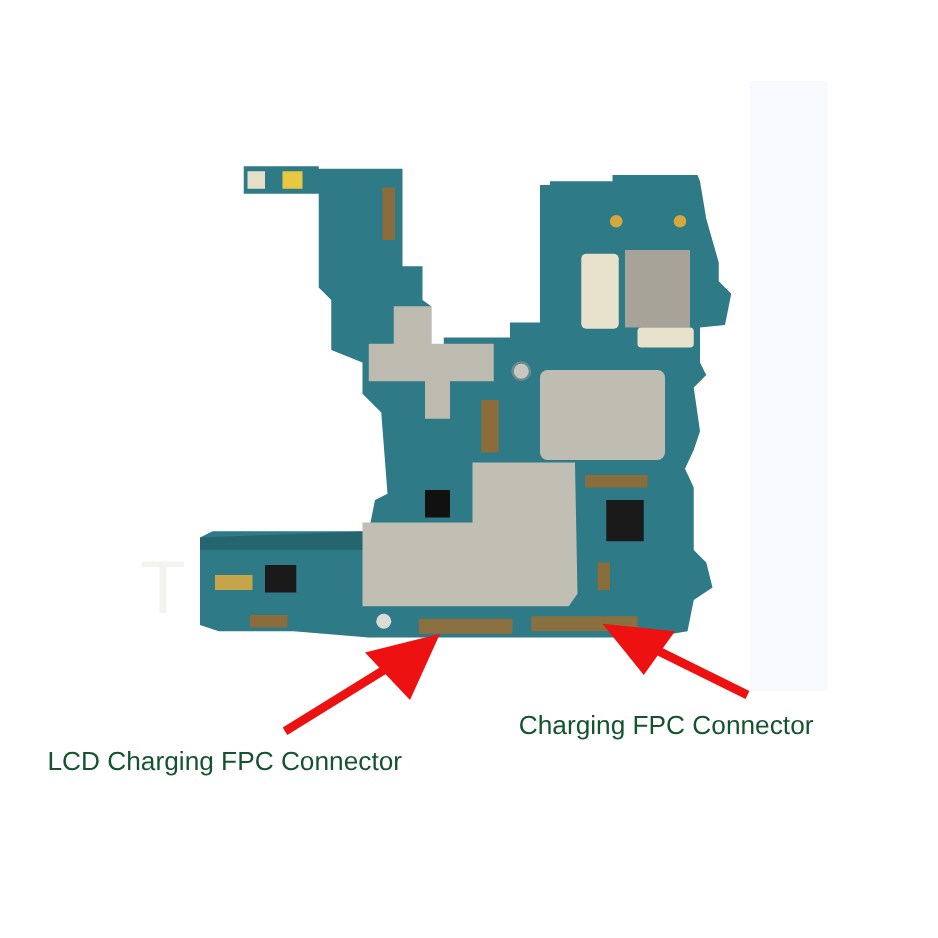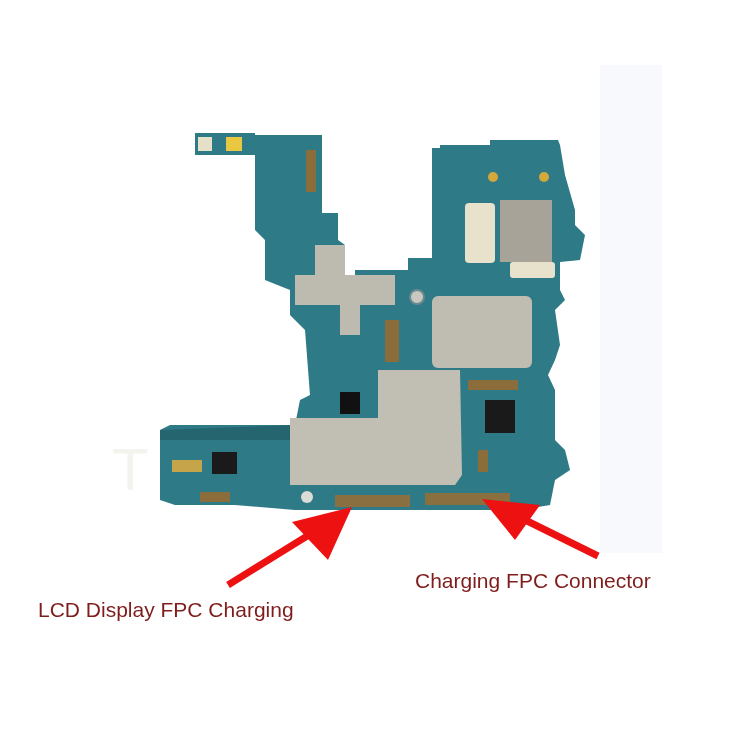--- a/index.html
+++ b/index.html
@@ -1,19 +1,19 @@
 <!DOCTYPE html>
 <html><head>
 <meta charset="utf-8">
 <style>
   html, body { margin:0; padding:0; background:#ffffff; }
   body { width:750px; height:750px; position:relative; overflow:hidden; font-family:"Liberation Sans", sans-serif; }
   .side-strip { position:absolute; left:600px; top:65px; width:62px; height:488px; background:#f8f9fc; }
   .board { position:absolute; left:0; top:0; width:750px; height:750px; }
-  .label { position:absolute; color:#7f1d1d; font-size:21px; white-space:nowrap; }
+  .label { position:absolute; color:#14532d; font-size:21px; white-space:nowrap; }
   .label-lcd { left:38px; top:598px; }
   .label-charging { left:415px; top:569px; }
   .watermark { position:absolute; left:112px; top:440px; width:40px; height:60px; color:#f4f4ef; font-size:60px; line-height:60px; }
 </style>
 </head>
 <body>
 
 <div class="side-strip"></div>
 <div class="watermark">T</div>
 
@@ -55,14 +55,14 @@
 
   <circle cx="493" cy="177" r="5" fill="#d4a83a"></circle>
   <circle cx="544" cy="177" r="5" fill="#d4a83a"></circle>
 
   <line x1="228" y1="585" x2="325" y2="525" stroke="#ee1111" stroke-width="7"></line>
   <polygon points="352,507 292,522 328,560" fill="#ee1111"></polygon>
   <line x1="598" y1="556" x2="515" y2="515" stroke="#ee1111" stroke-width="7"></line>
   <polygon points="482,499 540,505 515,540" fill="#ee1111"></polygon>
 </svg>
 
-<div class="label label-lcd">LCD Display FPC Charging</div>
+<div class="label label-lcd">LCD Charging FPC Connector</div>
 <div class="label label-charging">Charging FPC Connector</div>
 
 </body></html>

